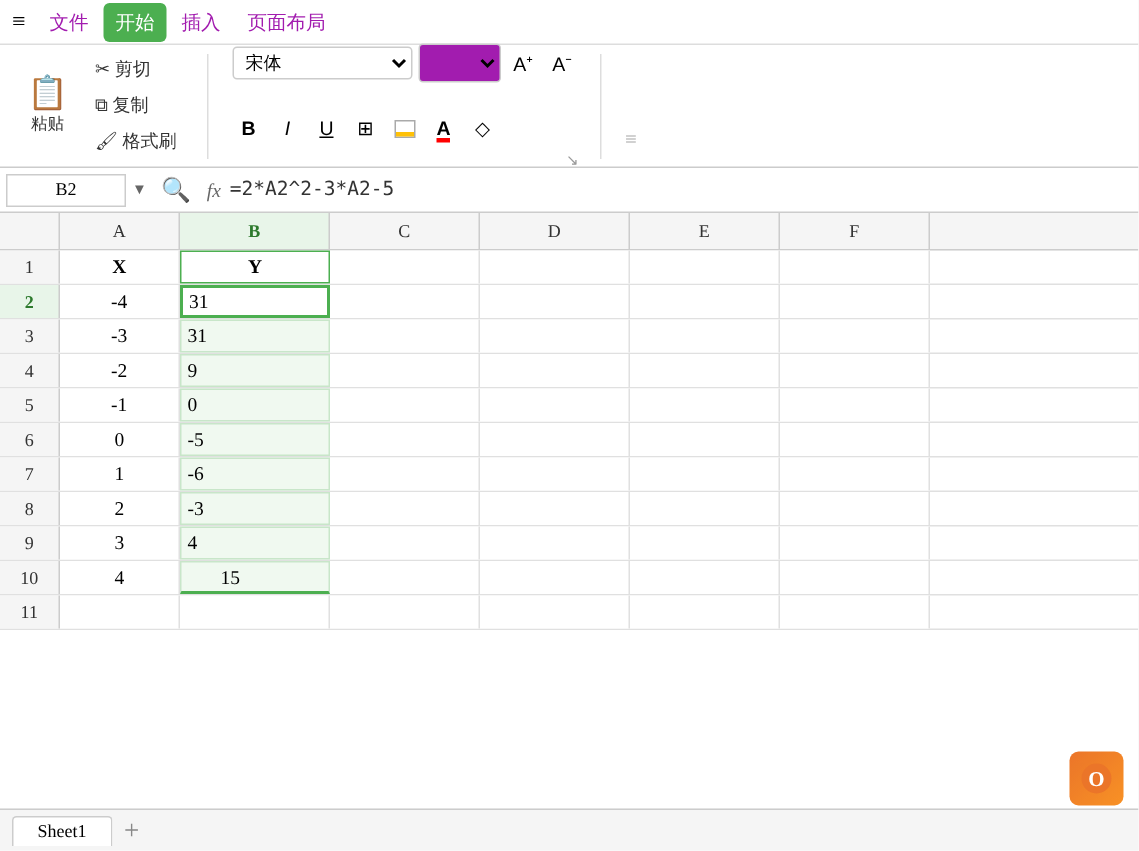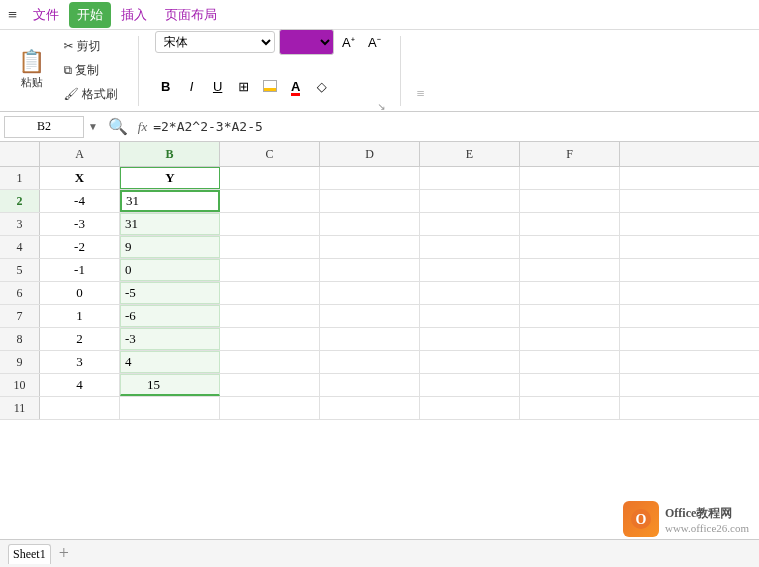--- a/index.html
+++ b/index.html
@@ -531,24 +531,20 @@
     </div>
   </div>
 
   <div class="watermark">
     <div class="watermark-icon">
       <svg width="24" height="24" viewBox="0 0 24 24">
         <circle cx="12" cy="12" r="10" fill="#e85d04"></circle>
         <text x="12" y="17" text-anchor="middle" font-size="14" font-weight="bold" fill="white">O</text>
       </svg>
     </div>
-    <div class="watermark-text">
-      <span class="site1">Office教程网</span>
-      <span class="site2">www.office26.com</span>
-    </div>
   </div>
 
   <div class="sheet-tabs">
-    <div style="padding:2px 4px;background:white;border:1px solid #ccc;border-bottom:none;font-size:12px;cursor:pointer;border-radius:3px 3px 0 0;">Sheet1</div>
+    <div style="padding:2px 16px;background:white;border:1px solid #ccc;border-bottom:none;font-size:12px;cursor:pointer;border-radius:3px 3px 0 0;">Sheet1</div>
     <div style="font-size:18px;color:#888;cursor:pointer;margin-left:4px;">+</div>
   </div>
 
 </div>
 
 </body></html>

